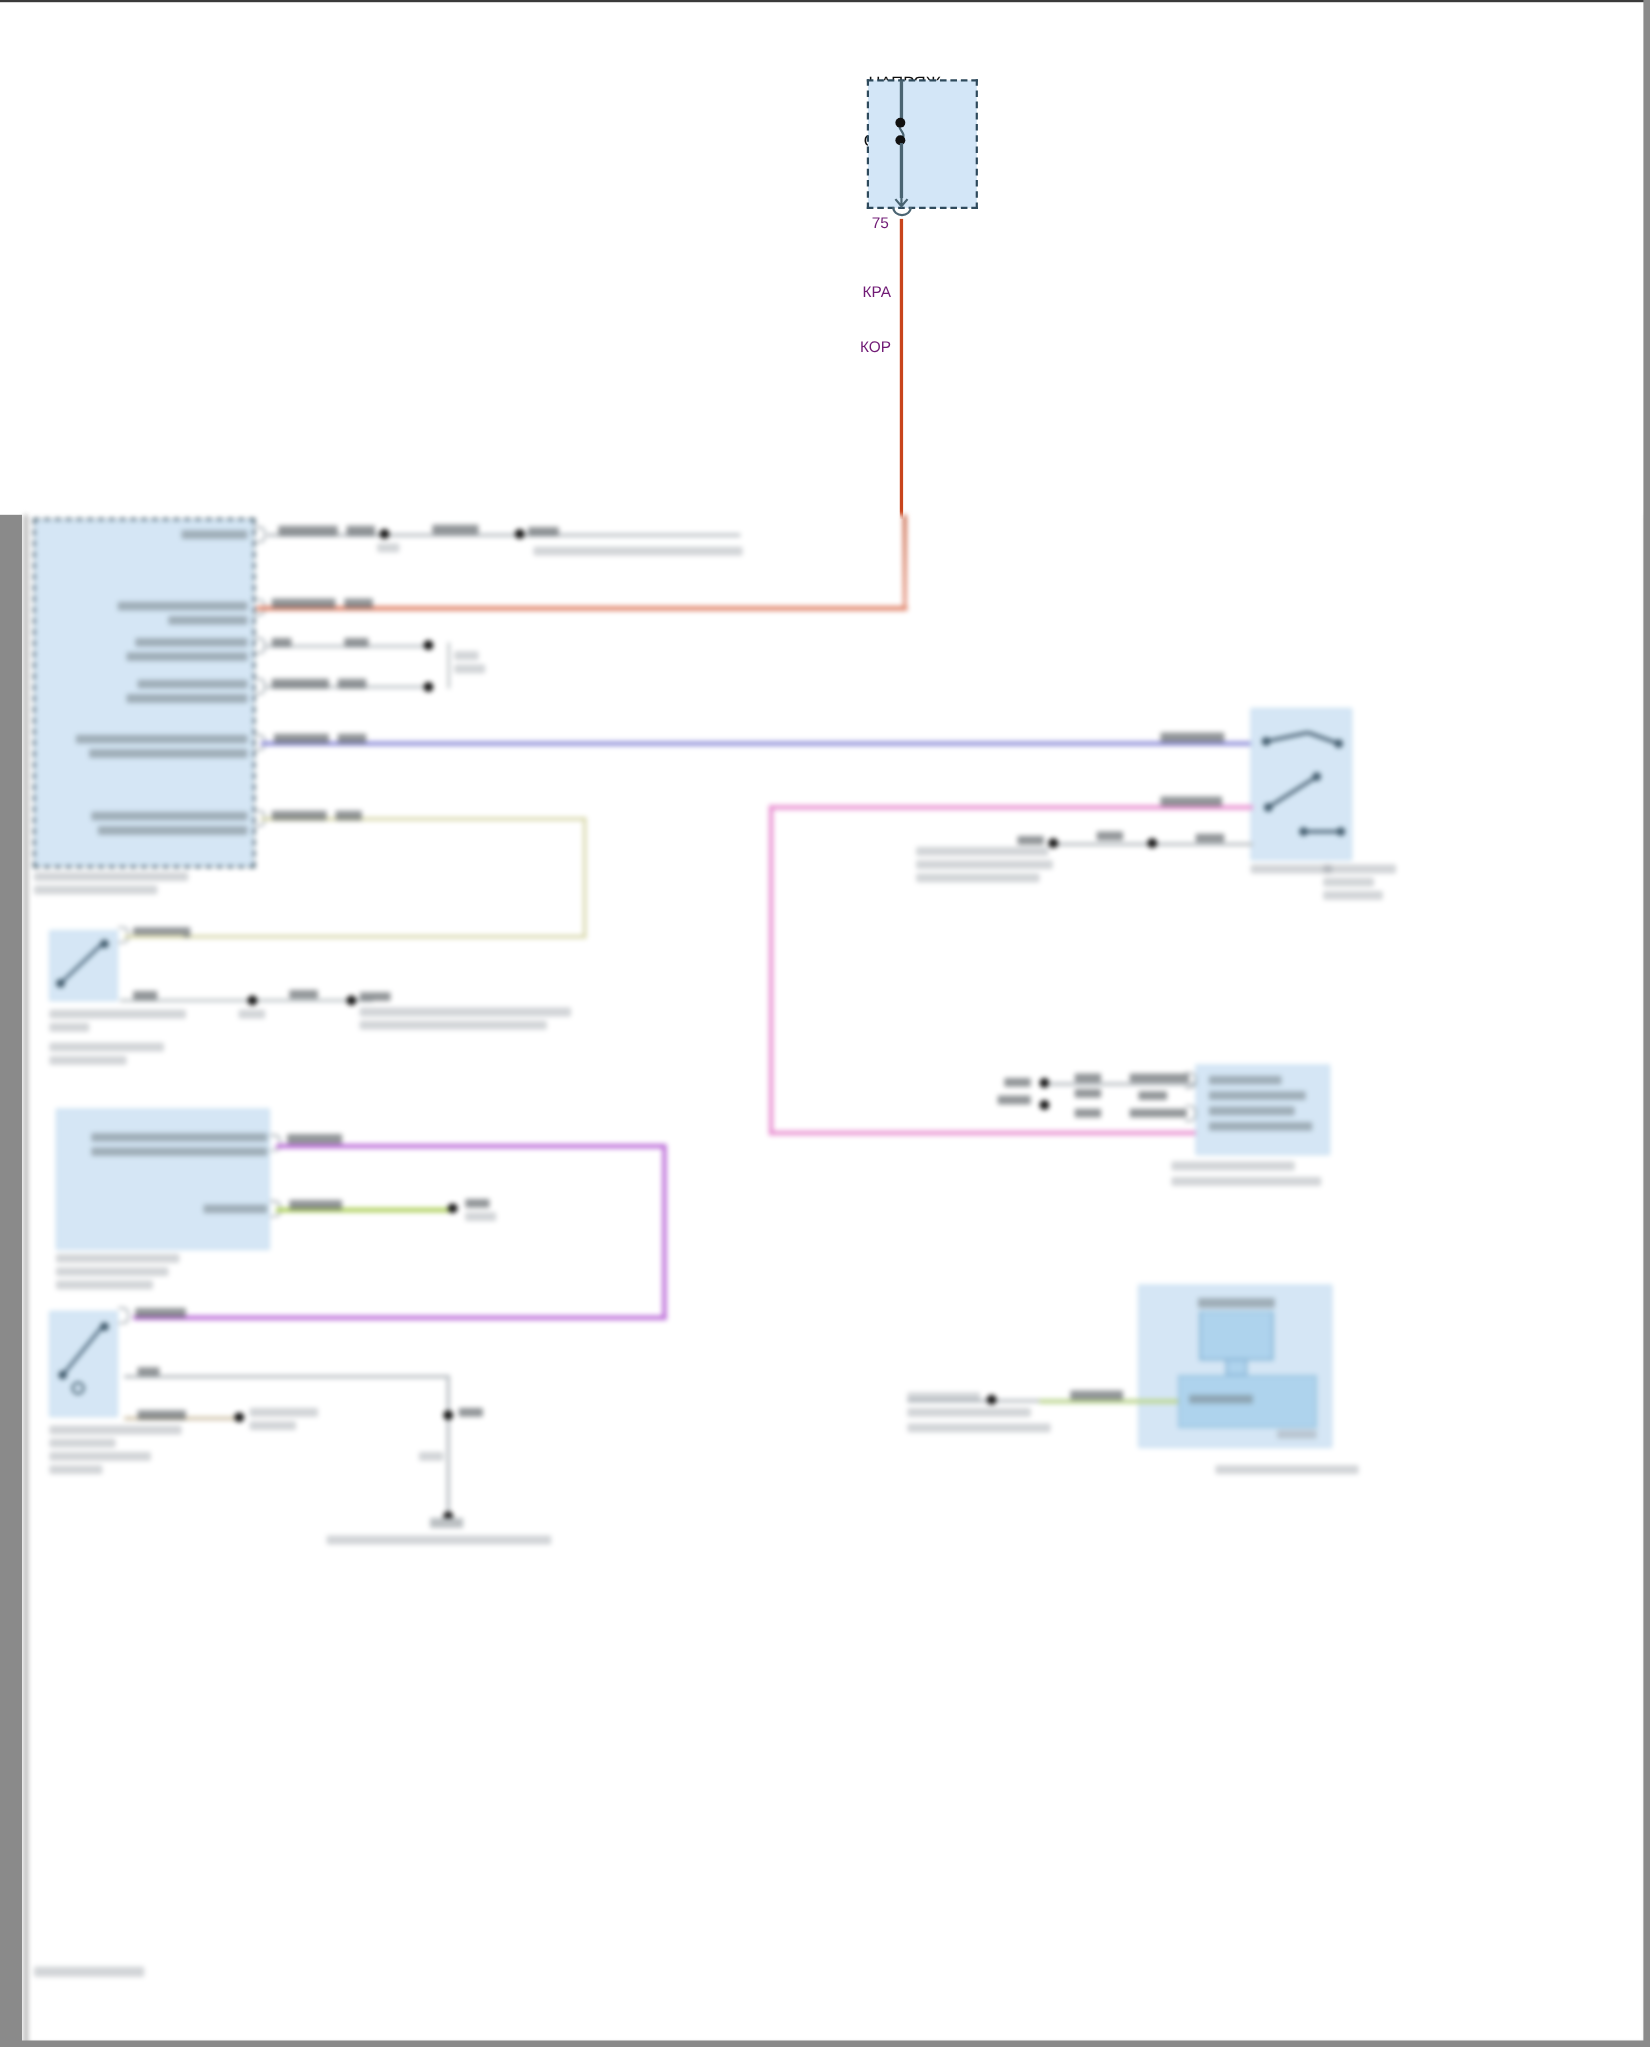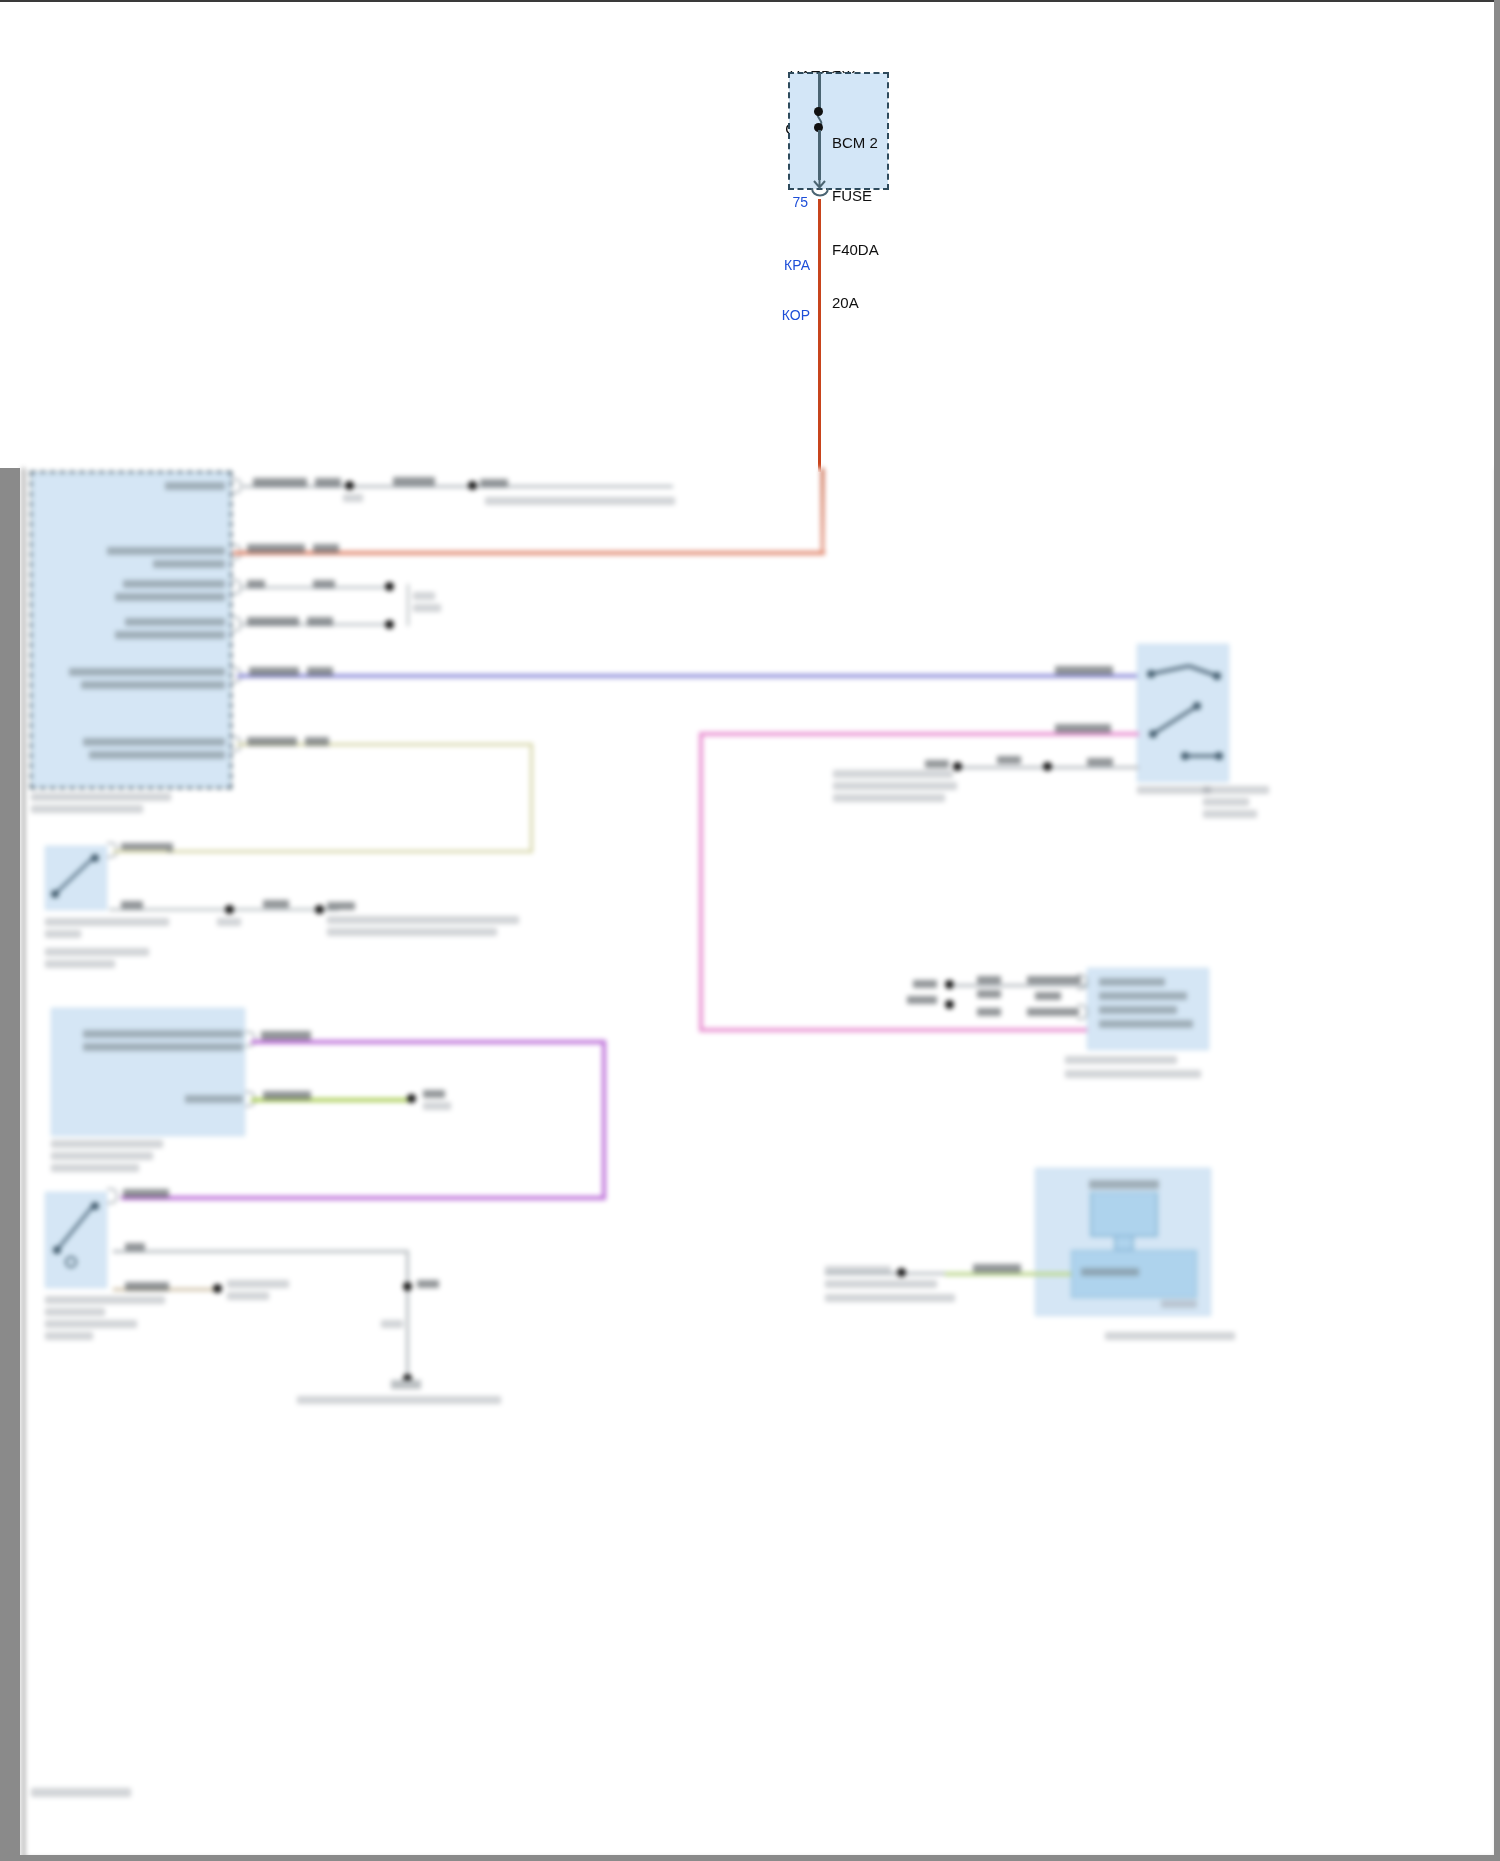--- a/index.html
+++ b/index.html
@@ -57,21 +57,21 @@
     background: #d3e6f7;
     border: none;
     outline: 2px dashed #2e4a5c;
     outline-offset: -1px;
   }
   .wire { position: absolute; }
   .wire-h { height: 3px; }
   .wire-v { width: 3px; }
   .lbl {
     position: absolute;
-    color: #1d4ed8;
+    color: #701a75;
     white-space: pre;
     line-height: 1.18;
   }
   .lbl.c { text-align: center; }
   .lbl.r { text-align: right; }
   .dot {
     position: absolute;
     width: 9px; height: 9px;
     background: #111;
     border-radius: 50%;
@@ -119,26 +119,20 @@
       <path d="M9.5 2 C 3 6, 16 12, 9.5 16 C 5 19, 11 21, 9.5 22" stroke="#4a6472" stroke-width="2" fill="none"></path>
     </svg>
     <div class="dot" style="left:814px; top:105px;"></div>
     <div class="dot" style="left:814px; top:121px;"></div>
 
     <div class="wire wire-v" style="left:818px; top:128px; height:50px; background:#4a6472;"></div>
     <svg style="position:absolute; left:811px; top:172px; width:18px; height:16px;">
       <path d="M8.5 0 L8.5 12 M3 7 L8.5 13.5 L14 7" stroke="#4a6472" stroke-width="2" fill="none"></path>
     </svg>
 
-    <div class="lbl crisp" style="left:832px; top:97px;">
-      <div>BCM 2</div>
-      <div>FUSE</div>
-      <div>F40DA</div>
-      <div>20A</div>
-    </div>
 
 
     <svg style="position:absolute; left:810px; top:186px; width:20px; height:12px;">
       <path d="M2 0 C 2 10, 18 10, 18 0" stroke="#4a6472" stroke-width="2" fill="none"></path>
     </svg>
 
     <div class="lbl r crisp-sm" style="left:760px; top:192px; width:48px;">75</div>
 
     <div class="lbl r crisp-sm" style="left:750px; top:222px; width:60px;">
       <div>КРА</div>

